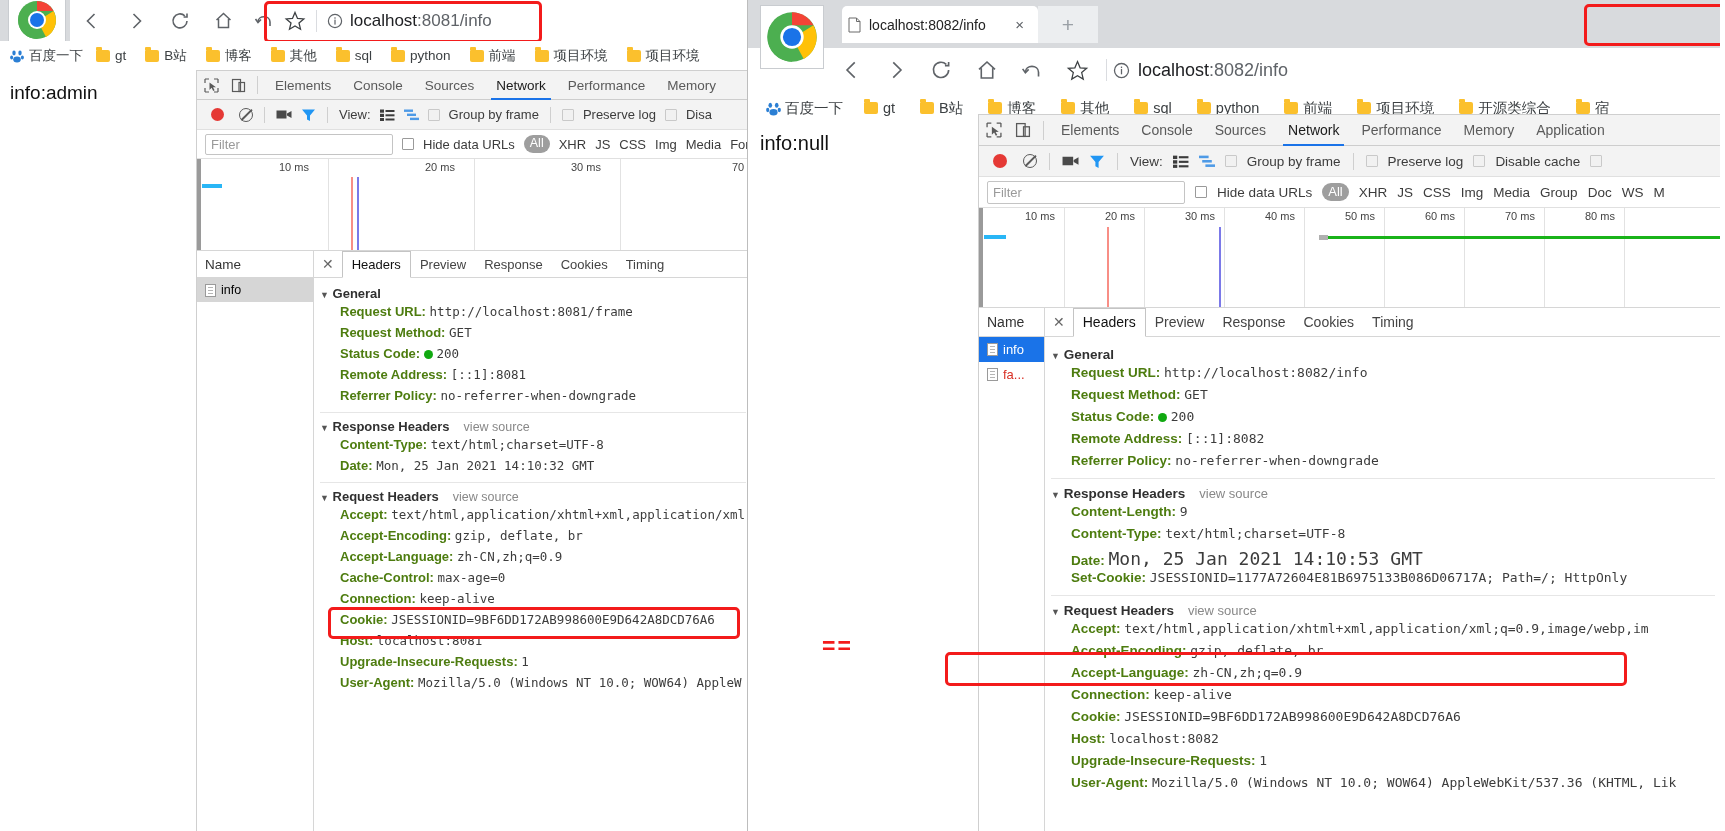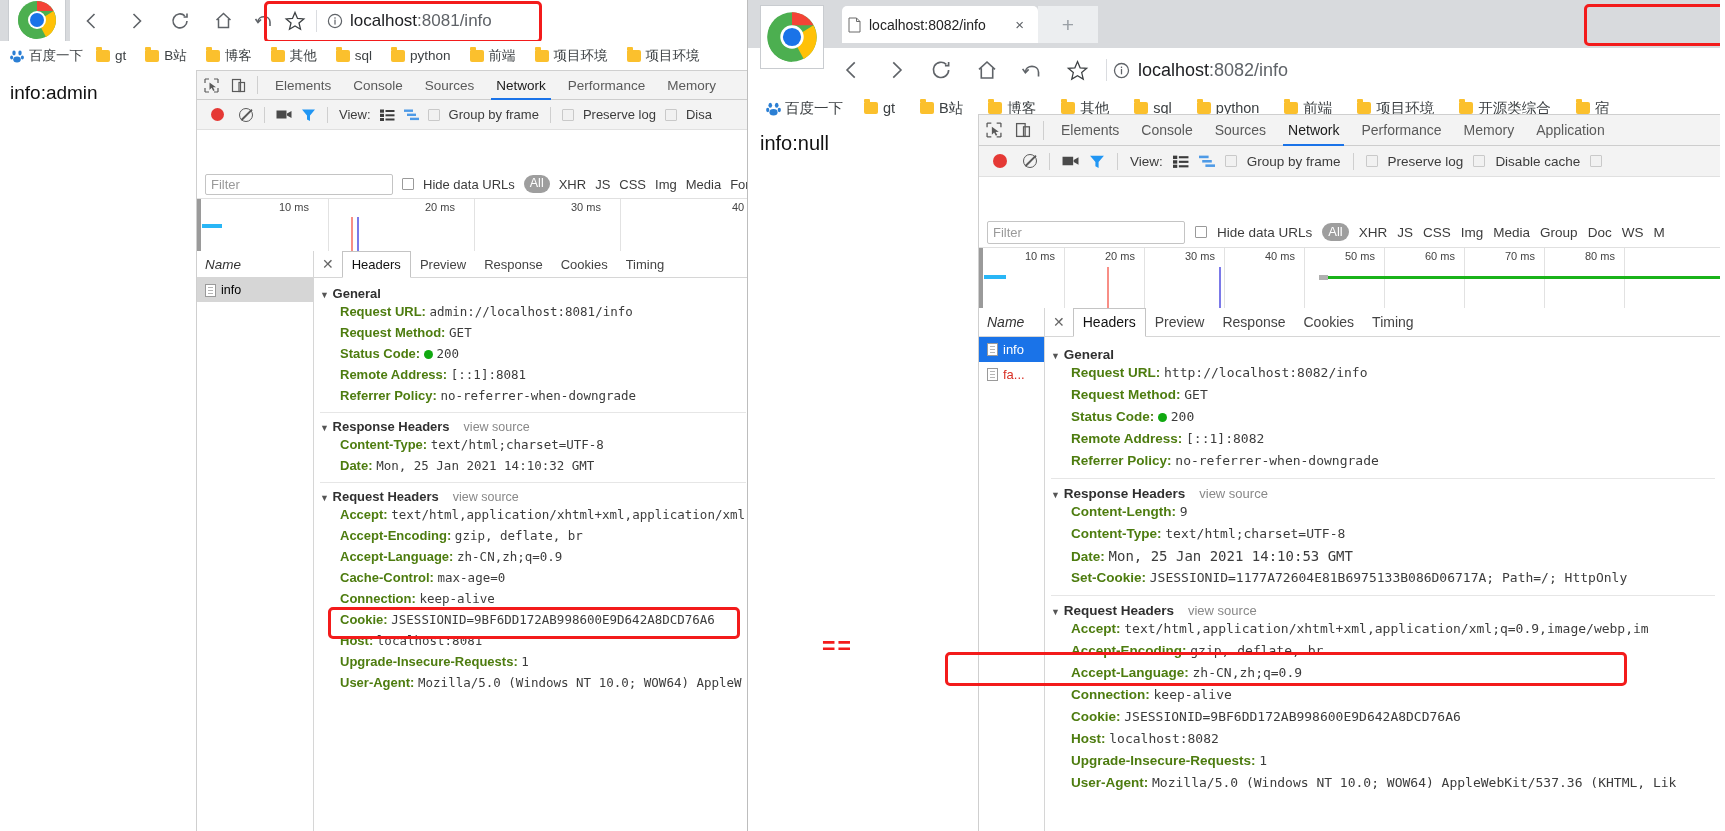--- a/index.html
+++ b/index.html
@@ -57,36 +57,36 @@
   .dt-tab.active:after { content:""; position:absolute; left:6px; right:6px; bottom:0; height:2px; background:#1a73e8; }
 
   .dt-toolbar { display:flex; align-items:center; border-bottom:1px solid #e0e0e0; background:#f3f3f3; }
   .rec-dot { width:13px; height:13px; border-radius:50%; background:#e53935; flex:none; }
   .clear-ico { width:14px; height:14px; border:1.6px solid #5a5a5a; border-radius:50%; position:relative; flex:none; }
   .clear-ico:after { content:""; position:absolute; left:-1px; top:5px; width:15px; height:1.6px; background:#5a5a5a; transform:rotate(-45deg); }
   .tb-label { font-size:13px; color:#3c3c3c; white-space:nowrap; }
   .cb { width:12px; height:12px; border:1px solid #9a9a9a; background:#fff; border-radius:1px; flex:none; }
   .cb-lite { width:12px; height:12px; border:1px solid #c9c9c9; background:#f1f1f1; border-radius:1px; flex:none; }
 
-  .dt-filterbar { display:flex; align-items:center; border-bottom:1px solid #e0e0e0; background:#fff;margin-top:40px; }
+  .dt-filterbar { display:flex; align-items:center; border-bottom:1px solid #e0e0e0; background:#fff; }
   .filter-input {
     border:1px solid #c4c4c4; background:#fff; height:21px; font-size:13px; color:#9a9a9a;
     display:flex; align-items:center; padding:0 5px; border-radius:2px;
   }
   .pill { background:#9e9e9e; color:#fff; font-size:12.5px; border-radius:9px; padding:1px 6px; line-height:1.25; }
   .ftype { font-size:13px; color:#3c3c3c; white-space:nowrap; }
 
   .timeline { position:relative; background:#fff; border-bottom:1px solid #d6d6d6; overflow:hidden; }
   .tl-col { position:absolute; top:0; bottom:0; border-right:1px solid #e2e2e2; }
   .tl-lbl { position:absolute; top:2px; font-size:11px; color:#444; }
   .tl-handle { position:absolute; left:0; top:0; bottom:0; width:4px; background:#9a9a9a; }
 
   .dt-split { display:flex; position:absolute; left:0; right:0; overflow:hidden; }
   .namecol { border-right:1px solid #d6d6d6; background:#fff; flex:none; overflow:hidden; }
-  .namehdr { font-size:13.5px; color:#333; border-bottom:1px solid #d6d6d6; display:flex; align-items:center; padding-left:8px;font-style:italic; }
+  .namehdr { font-size:13.5px; color:#333; border-bottom:1px solid #d6d6d6; display:flex; align-items:center; padding-left:8px; }
   .namerow { display:flex; align-items:center; font-size:12.5px; padding-left:8px; gap:5px; }
   .namerow.sel { background:#d6d6d6; }
   .namerow.selblue { background:#1a73e8; color:#fff; }
   .doc-ico { width:11px; height:13px; background:#fff; border:1px solid #9a9a9a; flex:none; position:relative; }
   .doc-ico:after{ content:""; position:absolute; left:2px; top:2px; right:2px; height:1px; background:#b5b5b5; box-shadow:0 3px 0 #b5b5b5, 0 6px 0 #b5b5b5; }
 
   .detail { flex:1; overflow:hidden; background:#fff; position:relative; }
   .detail-tabs { display:flex; align-items:center; border-bottom:1px solid #d6d6d6; background:#fff; }
   .dtab { font-size:13px; color:#444; padding:0 9px; display:flex; align-items:center; white-space:nowrap; }
   .dtab.active { border:1px solid #c4c4c4; border-bottom-color:#fff; background:#fff; color:#111; }
@@ -299,21 +299,21 @@
 
       <div class="timeline" style="height:92px;">
         <div class="tl-handle"></div>
         <div class="tl-col" style="left:0;   width:132px;"></div>
         <div class="tl-col" style="left:132px; width:146px;"></div>
         <div class="tl-col" style="left:278px; width:146px;"></div>
         <div class="tl-col" style="left:424px; width:132px;"></div>
         <div class="tl-lbl" style="left:82px;">10 ms</div>
         <div class="tl-lbl" style="left:228px;">20 ms</div>
         <div class="tl-lbl" style="left:374px;">30 ms</div>
-        <div class="tl-lbl" style="left:535px;">40</div>
+        <div class="tl-lbl" style="left:535px;">70</div>
         <div style="position:absolute; left:5px; top:25px; width:20px; height:4px; background:#29b6f6;"></div>
         <div style="position:absolute; left:154px; top:18px; width:2px; bottom:0; background:#f88e86;"></div>
         <div style="position:absolute; left:160px; top:18px; width:2px; bottom:0; background:#7b79e8;"></div>
       </div>
 
       <div class="dt-split" style="top:180px; bottom:0;">
         <div class="namecol" style="width:117px;">
           <div class="namehdr" style="height:27px;">Name</div>
           <div class="namerow sel" style="height:24px;">
             <span class="doc-ico"></span>
@@ -332,21 +332,21 @@
           </div>
 
           <div style="padding-top:5px;">
 
             <div class="hsection" style="height:21px;">
               <span><span class="tri">▼</span>
               <span>General</span></span>
             </div>
             <div class="hrow" style="height:21px;">
               <span class="hk">Request URL:</span>
-              <span class="hv">admin://localhost:8081/info</span>
+              <span class="hv">http://localhost:8081/frame</span>
             </div>
             <div class="hrow" style="height:21px;">
               <span class="hk">Request Method:</span>
               <span class="hv">GET</span>
             </div>
             <div class="hrow" style="height:21px;">
               <span class="hk">Status Code:</span>
               <span class="greendot"></span>
               <span class="hv">200</span>
             </div>
@@ -719,21 +719,21 @@
             <div class="hrow" style="height:22px; font-size:13.5px;">
               <span class="hk">Content-Length:</span>
               <span class="hv" style="font-size:13px;">9</span>
             </div>
             <div class="hrow" style="height:22px; font-size:13.5px;">
               <span class="hk">Content-Type:</span>
               <span class="hv" style="font-size:13px;">text/html;charset=UTF-8</span>
             </div>
             <div class="hrow" style="height:22px; font-size:13.5px;">
               <span class="hk">Date:</span>
-              <span class="hv" style="font-size:14px;">Mon, 25 Jan 2021 14:10:53 GMT</span>
+              <span class="hv" style="font-size:18px;">Mon, 25 Jan 2021 14:10:53 GMT</span>
             </div>
             <div class="hrow" style="height:22px; font-size:13.5px;">
               <span class="hk">Set-Cookie:</span>
               <span class="hv" style="font-size:13px;">JSESSIONID=1177A72604E81B6975133B086D06717A; Path=/; HttpOnly</span>
             </div>
             <div class="hr-line" style="margin:3px 6px;"></div>
 
             <div class="hsection" style="height:22px; font-size:13.5px;">
               <span><span class="tri">▼</span>
               <span>Request Headers</span></span>

